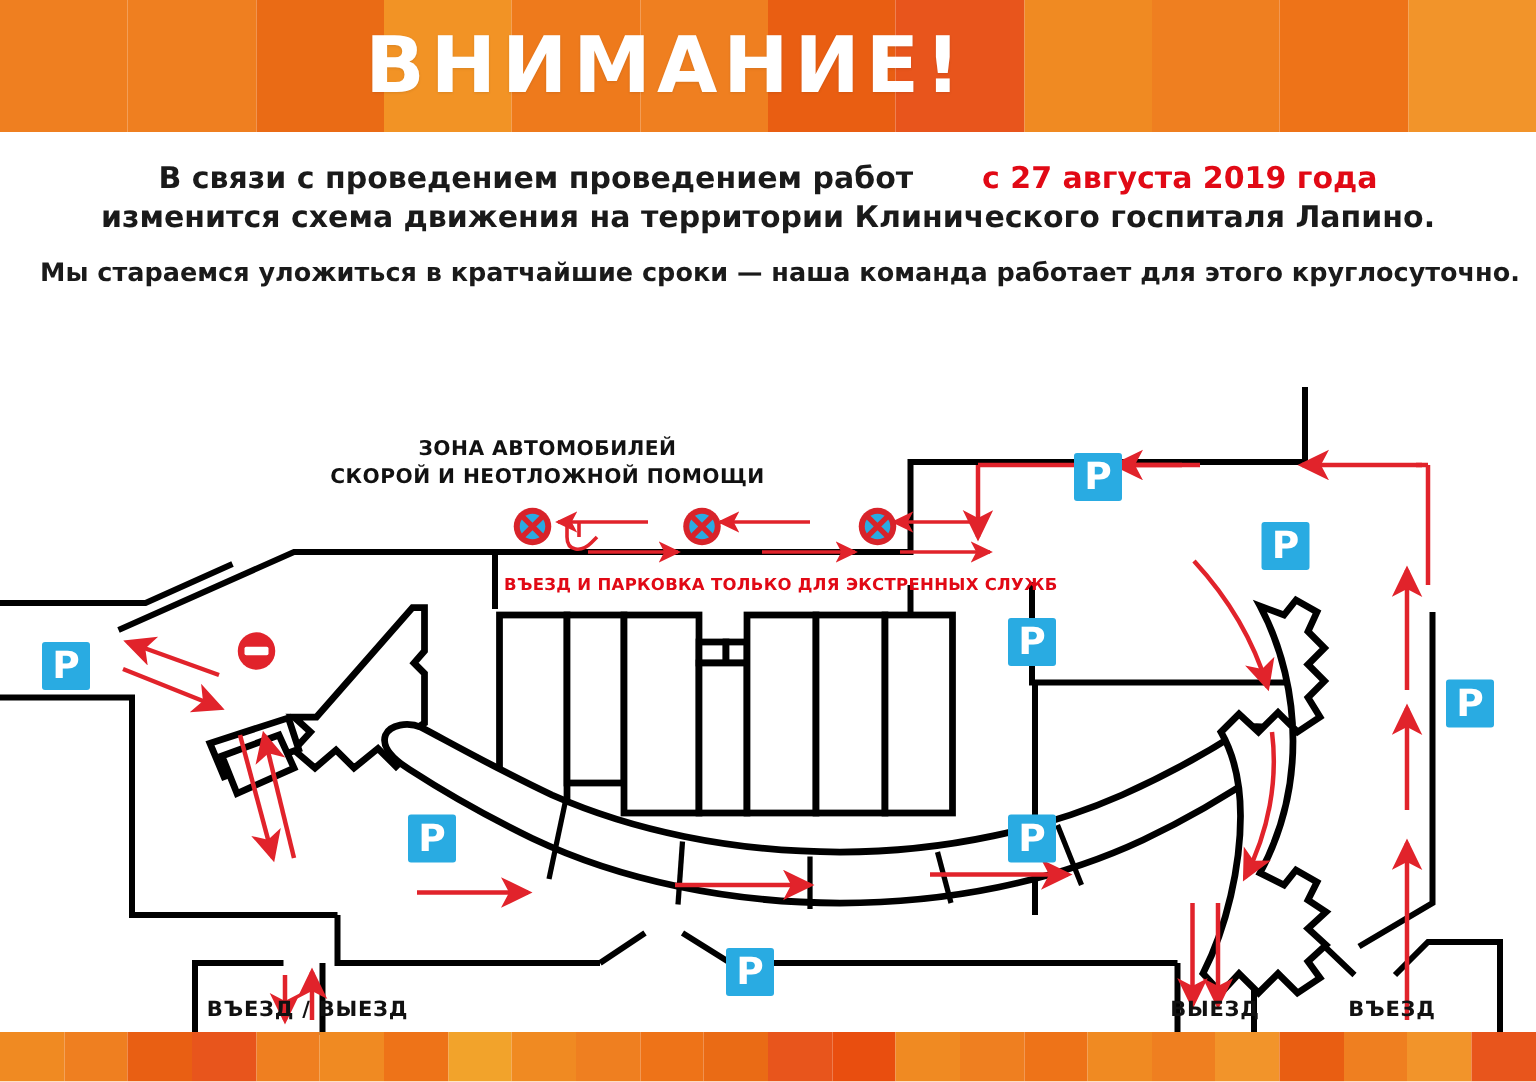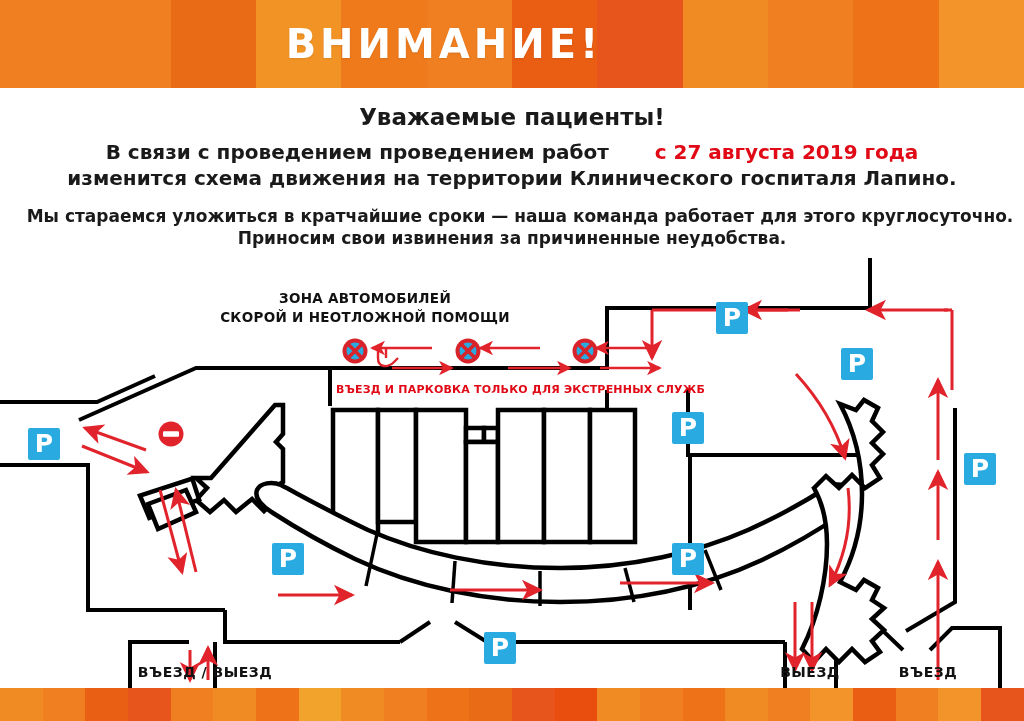--- a/index.html
+++ b/index.html
@@ -9,21 +9,21 @@
   
   .stripebar{position:absolute;left:0;width:1024px;display:flex;}
   .stripebar .st{height:100%;}
   #header-stripes{top:0;height:88px;}
   #footer-stripes{bottom:0;height:33px;}
 
   
   .header-title{
     position:absolute;top:0;left:0;width:888px;height:88px;
     display:flex;align-items:center;justify-content:center;
-    color:#ffffff;font-size:40px;font-weight:bold;letter-spacing:4px;
+    color:#ffffff;font-size:52px;font-weight:bold;letter-spacing:4px;
     font-family:"DejaVu Sans",sans-serif;
     text-shadow:0 1px 2px rgba(0,0,0,.10);
     pointer-events:none;
   }
 
   
   .textblock{position:absolute;left:0;width:1024px;top:96px;text-align:center;color:#1a1a1a;}
   .t-sub{font-size:23px;font-weight:bold;margin:8px 0 4px 0;font-family:"DejaVu Sans",sans-serif;}
   .t-l1{font-size:20px;font-weight:bold;margin:10px 0 0 0;font-family:"DejaVu Sans",sans-serif;}
   .t-l2{font-size:20px;font-weight:bold;margin:2px 0 0 0;font-family:"DejaVu Sans",sans-serif;}
@@ -56,27 +56,25 @@
       <div class="st" style="background: rgb(233, 94, 18); width: 85.3333px;"></div>
       <div class="st" style="background: rgb(232, 85, 28); width: 85.3333px;"></div>
       <div class="st" style="background: rgb(240, 138, 34); width: 85.3333px;"></div>
       <div class="st" style="background: rgb(239, 127, 32); width: 85.3333px;"></div>
       <div class="st" style="background: rgb(238, 115, 24); width: 85.3333px;"></div>
       <div class="st" style="background: rgb(242, 148, 42); width: 85.3333px;"></div>
     </div>
   <div class="header-title" style="color: rgb(255, 255, 255);">ВНИМАНИЕ!</div>
 
   <div class="textblock">
-    <div class="t-sub">Уважаемые пациенты!</div>
     <div class="t-l1">
       <span>В связи с проведением проведением работ </span><span class="red" style="color: rgb(225, 9, 21); margin-left: 39px;">с 27 августа 2019 года</span>
     </div>
     <div class="t-l2">изменится схема движения на территории Клинического госпиталя Лапино.</div>
     <div class="t-l3">Мы стараемся уложиться в кратчайшие сроки — наша команда работает для этого круглосуточно.</div>
-    <div class="t-l4">Приносим свои извинения за причиненные неудобства.</div>
   </div>
 
   <div id="map-area">
   <svg id="map-svg" width="1024" height="440" viewBox="0 0 1024 440" xmlns="http://www.w3.org/2000/svg">
     <defs>
       <marker id="ah" markerWidth="7" markerHeight="7" refX="5.4" refY="3" orient="auto">
         <path d="M0,0 L6.2,3 L0,6 L1.6,3 Z" fill="#e1232b"></path>
       </marker>
       <marker id="ahb" markerWidth="8" markerHeight="8" refX="6" refY="3.4" orient="auto">
         <path d="M0,0 L7,3.4 L0,6.8 L1.8,3.4 Z" fill="#e1232b"></path>

